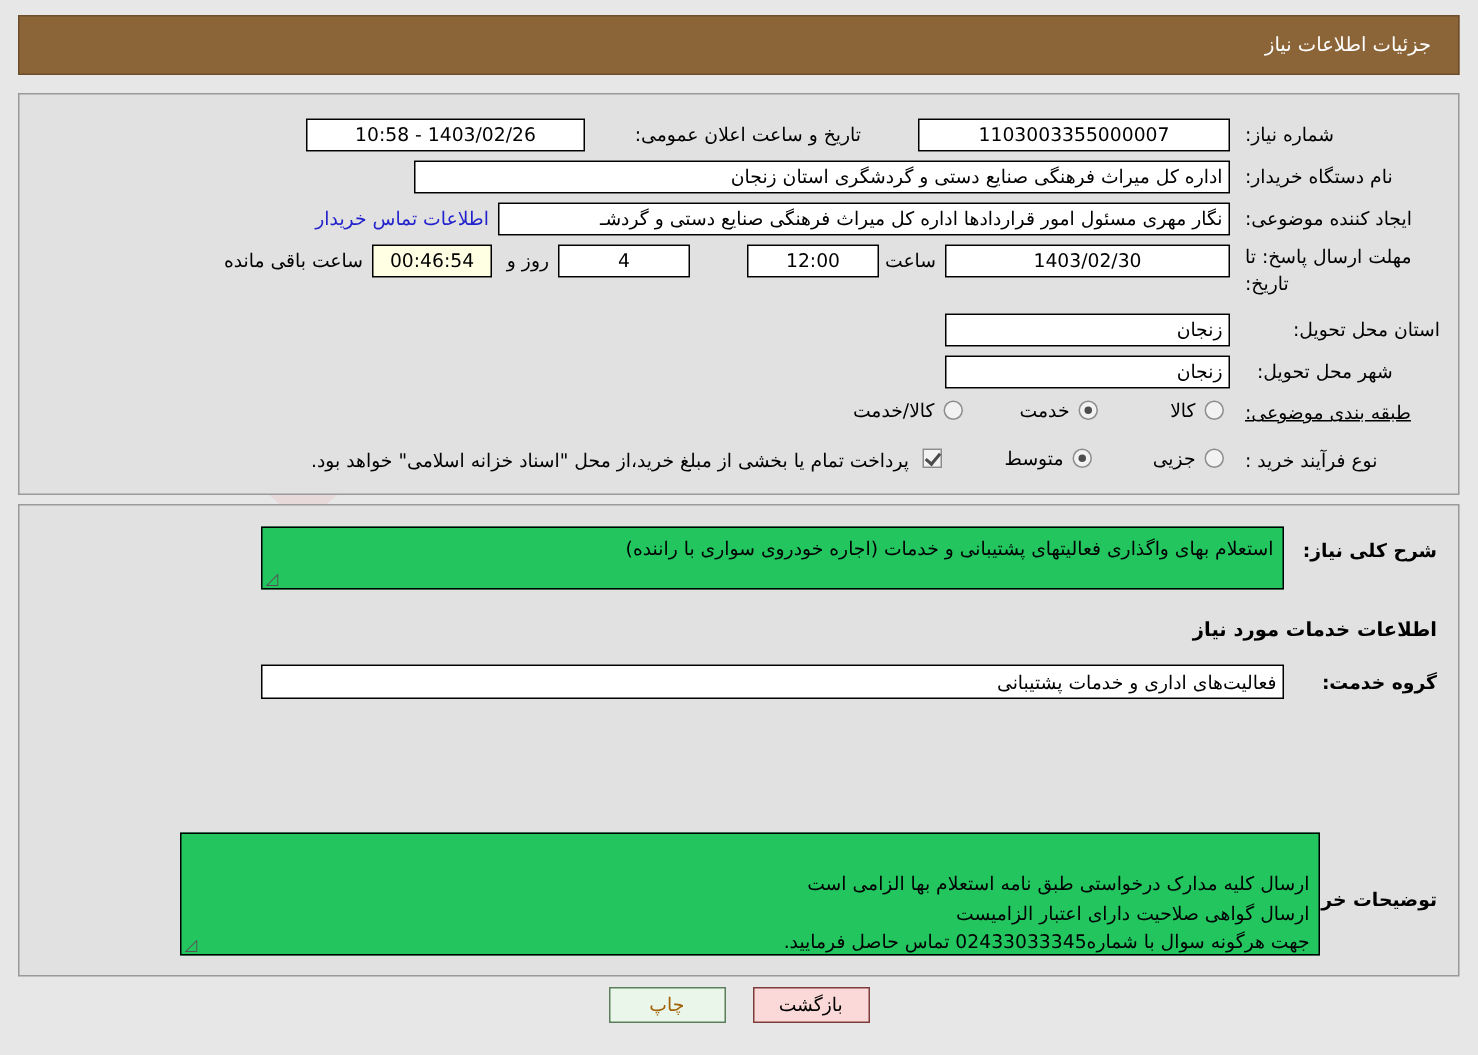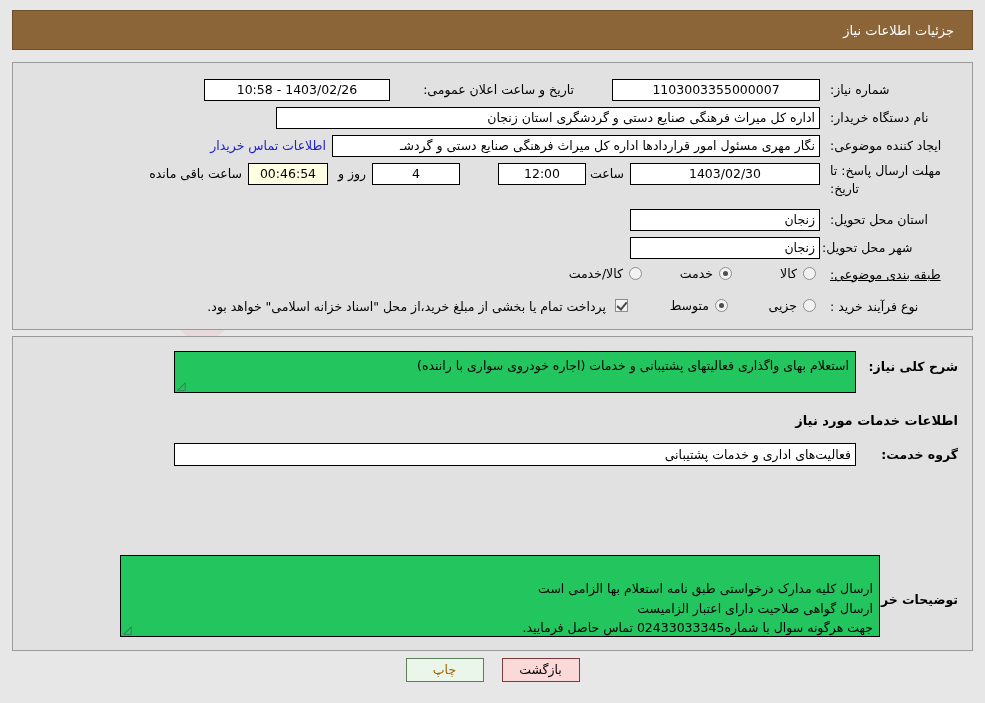--- a/index.html
+++ b/index.html
@@ -291,26 +291,26 @@
       <span class="lbl" style="position:absolute; right:348px; top:3px;">ساعت</span>
       <span class="box" style="position:absolute; right:386px; top:0; width:88px;">12:00</span>
 
       <span class="box" style="position:absolute; right:512px; top:0; width:88px;">4</span>
       <span class="lbl" style="position:absolute; right:606px; top:3px;">روز و</span>
       <span class="box yellow" style="position:absolute; right:644px; top:0; width:80px;">00:46:54</span>
       <span class="lbl" style="position:absolute; right:730px; top:3px;">ساعت باقی مانده</span>
     </div>
 
     <div class="row" style="top:146px; right:0;">
-      <span class="lbl" style="position:absolute; right:12px; top:3px; width:130px; text-align:left;">استان محل تحویل:</span>
+      <span class="lbl" style="position:absolute; right:12px; top:3px; width:130px; text-align:right;">استان محل تحویل:</span>
       <span class="box right" style="position:absolute; right:152px; top:0; width:190px;">زنجان</span>
     </div>
 
     <div class="row" style="top:174px; right:0;">
-      <span class="lbl" style="position:absolute; right:20px; top:3px; width:130px; text-align:left;">شهر محل تحویل:</span>
+      <span class="lbl" style="position:absolute; right:4px; top:3px; width:130px; text-align:left;">شهر محل تحویل:</span>
       <span class="box right" style="position:absolute; right:152px; top:0; width:190px;">زنجان</span>
     </div>
 
     <div class="row" style="top:202px; right:0;">
       <span class="lbl" style="position:absolute; right:12px; top:2px; width:130px; text-align:left;text-decoration:underline;">طبقه بندی موضوعی:</span>
 
       <span class="radio-group" style="position:absolute; right:156px; top:1px;">
         <span class="radio"></span>
         <span class="rl">کالا</span>
       </span>

